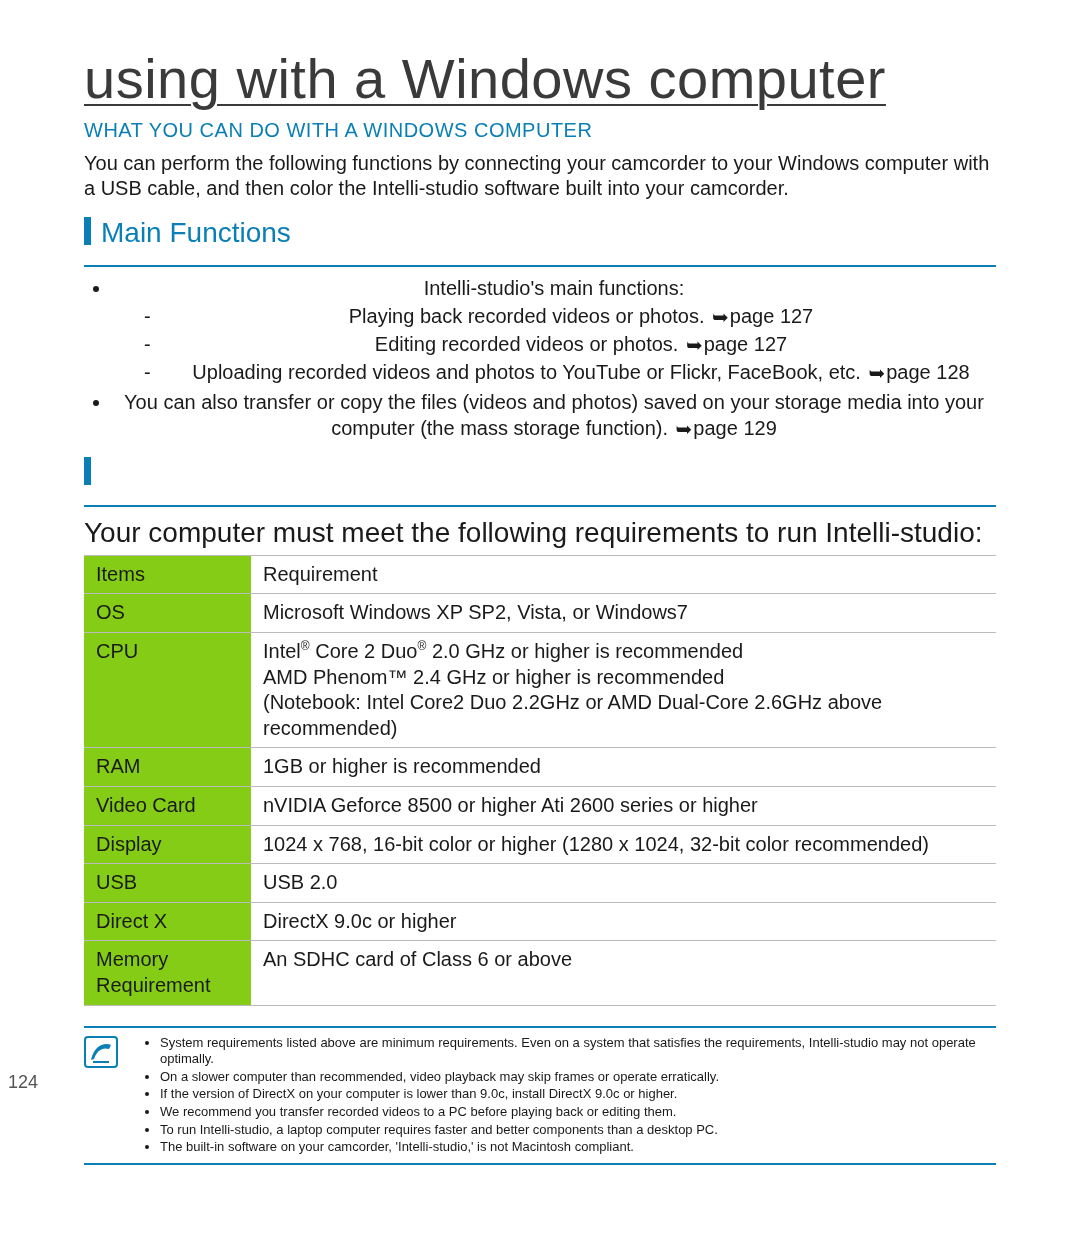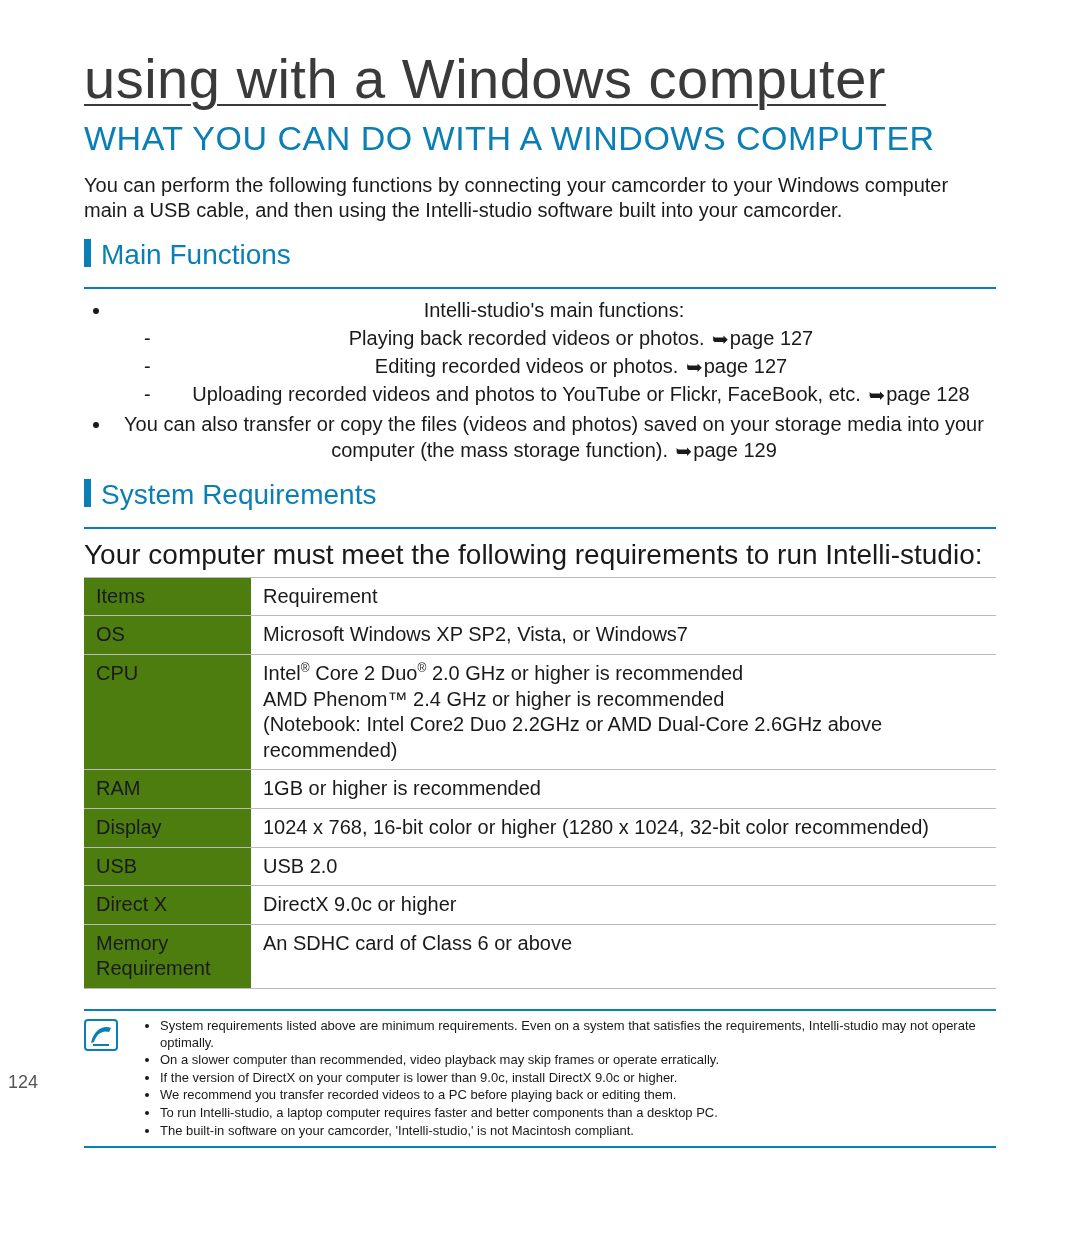--- a/index.html
+++ b/index.html
@@ -32,23 +32,23 @@
     text-decoration: underline;
     text-decoration-color: #3a3a3a;
     text-decoration-thickness: 2px;
     text-underline-offset: 6px;
     margin: 0 0 6px 0;
     line-height: 1.05;
   }
   .section-title {
     color: #0a7fb5;
     font-weight: 400;
-    font-size: 34px;
+    font-size: 20px;
     letter-spacing: 0.5px;
-    margin: 10px 0 15px 0;
+    margin: 10px 0 9px 0;
   }
   .intro {
     font-size: 20px;
     line-height: 1.25;
     font-weight: 300;
     margin: 8px 0 14px 0;
   }
   .subhead {
     display: flex;
     align-items: flex-end;
@@ -115,21 +115,21 @@
   table.req td {
     border-top: 1px solid #bbb;
     border-bottom: 1px solid #bbb;
     padding: 6px 10px 6px 12px;
     vertical-align: top;
     line-height: 1.28;
   }
   table.req tr:first-child td { border-top: 1px solid #bbb; }
   table.req td.label {
     width: 145px;
-    background: #4d7c0f;
+    background: #84cc16;
   }
   .note-block {
     margin-top: 20px;
     border-top: 2px solid #0a7fb5;
     border-bottom: 2px solid #0a7fb5;
     padding: 6px 0 6px 0;
     display: flex;
     gap: 14px;
   }
   .note-icon {
@@ -155,21 +155,21 @@
 <body>
 
 <div class="page">
 
   <div class="page-number">124</div>
 
   <h1 class="chapter-title">using with a Windows computer</h1>
 
   <h2 class="section-title">WHAT YOU CAN DO WITH A WINDOWS COMPUTER</h2>
 
-  <p class="intro">You can perform the following functions by connecting your camcorder to your Windows computer main a USB cable, and then using the Intelli-studio software built into your camcorder.</p>
+  <p class="intro">You can perform the following functions by connecting your camcorder to your Windows computer with a USB cable, and then color the Intelli-studio software built into your camcorder.</p>
 
   <div class="subhead">
     <div class="bar"></div>
     <div class="text">Main Functions</div>
   </div>
 
   <ul class="outer">
     <li>
       <span>Intelli-studio's main functions:</span>
       <div class="dash-list">
@@ -184,21 +184,20 @@
         </div>
       </div>
     </li>
     <li>
       <span>You can also transfer or copy the files (videos and photos) saved on your storage media into your computer (the mass storage function). </span><span class="arrow">➥</span><span>page 129</span>
     </li>
   </ul>
 
   <div class="subhead">
     <div class="bar"></div>
-    <div class="text">System Requirements</div>
   </div>
 
   <p class="req-intro">Your computer must meet the following requirements to run Intelli-studio:</p>
 
   <table class="req">
     <tbody>
         <tr>
       <td class="label">Items</td>
       <td>Requirement</td>
     </tr>
@@ -206,20 +205,24 @@
       <td class="label">OS</td>
       <td>Microsoft Windows XP SP2, Vista, or Windows7</td>
     </tr>
     <tr>
       <td class="label">CPU</td>
       <td>Intel<sup>®</sup> Core 2 Duo<sup>®</sup> 2.0 GHz or higher is recommended<br>AMD Phenom™ 2.4 GHz or higher is recommended<br>(Notebook: Intel Core2 Duo 2.2GHz or AMD Dual-Core 2.6GHz above recommended)</td>
     </tr>
     <tr>
       <td class="label">RAM</td>
       <td>1GB or higher is recommended</td>
+    </tr>
+    <tr>
+      <td class="label">Video Card</td>
+      <td>nVIDIA Geforce 8500 or higher Ati 2600 series or higher</td>
     </tr>
     <tr>
       <td class="label">Display</td>
       <td>1024 x 768, 16-bit color or higher (1280 x 1024, 32-bit color recommended)</td>
     </tr>
     <tr>
       <td class="label">USB</td>
       <td>USB 2.0</td>
     </tr>
     <tr>

